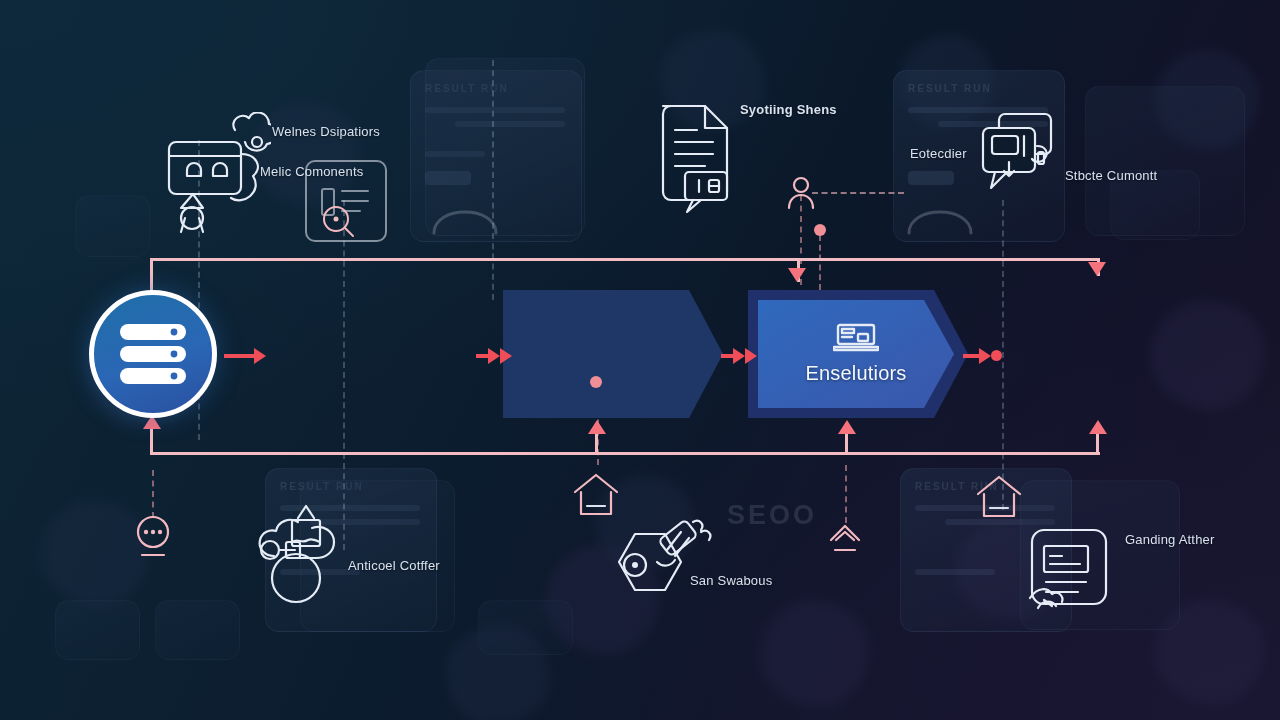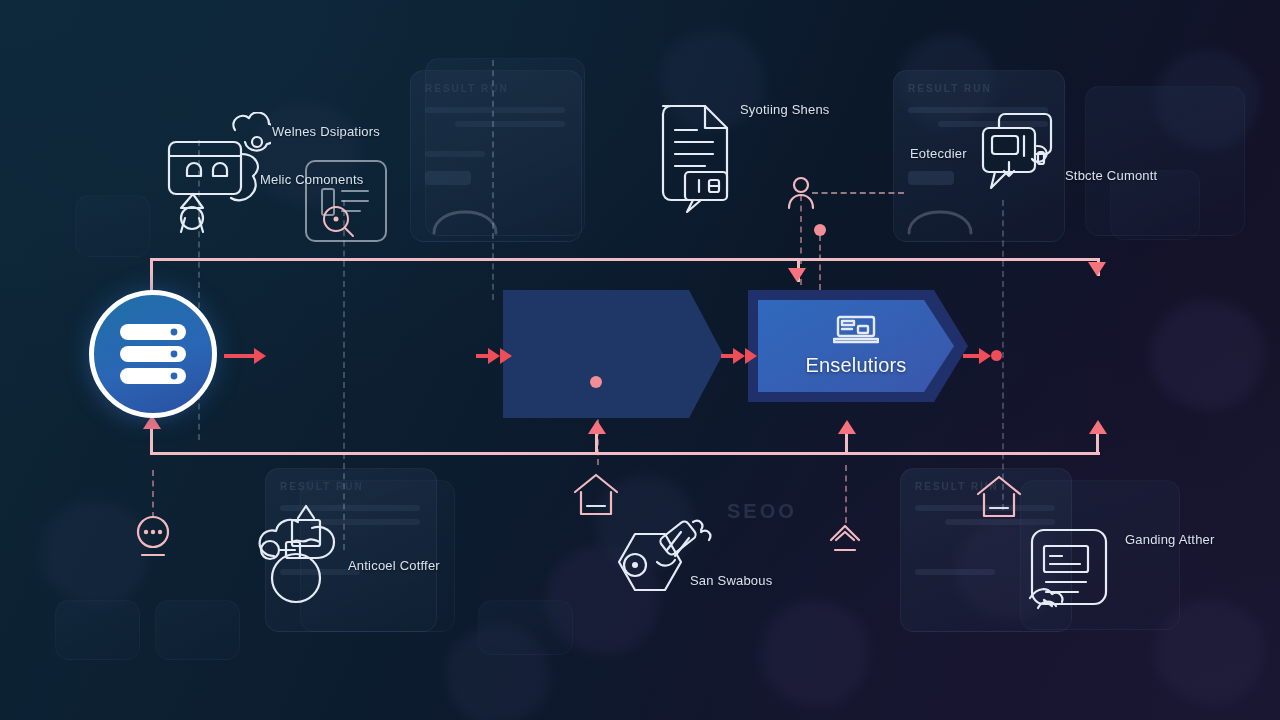--- a/index.html
+++ b/index.html
@@ -22,21 +22,21 @@
   .blob.b2 { border-radius:55% 45% 58% 42% / 44% 56% 43% 57%; }
   .blob.p  { background:#2e2a4f; }
   
   .wcard { position:absolute; border-radius:14px;
            background:linear-gradient(160deg, rgba(38,57,84,.40), rgba(30,44,68,.16));
            border:1px solid rgba(120,150,190,.10); }
   .wcard .wtitle { position:absolute; left:14px; top:12px; font-size:10px; letter-spacing:2px;
                    color:rgba(150,175,205,.16); font-weight:700; }
   .wline { position:absolute; height:6px; border-radius:3px; background:rgba(140,170,205,.10); }
   .wbtn  { position:absolute; height:14px; border-radius:4px; background:rgba(140,170,205,.13); }
-  .wm-text { position:absolute; color:rgba(160,180,210,.16); font-size:20px; letter-spacing:3px; font-weight:700;}
+  .wm-text { position:absolute; color:rgba(160,180,210,.16); font-size:27px; letter-spacing:3px; font-weight:700;}
 
   
   .vdash { position:absolute; width:0; border-left:2px dashed rgba(170,190,215,.30); }
   .vdash.pink { border-left-color:rgba(240,160,170,.55); }
 
   
   .rail { position:absolute; background:#f2bcc2; }
   .railh { height:3px; }
   .railv { width:3px; }
   .arrow-down, .arrow-up {
@@ -187,21 +187,21 @@
     </svg>
   </div>
 
 
   <div class="chev-wrap" style="left:503px;top:290px;width:220px;height:128px;">
     <div class="chev">
         <div class="outer" style="background:#1f3766;"></div>
     </div>
   </div>
 
-  <div class="chev-wrap" style="left:748px;top:290px;width:220px;height:112px;">
+  <div class="chev-wrap" style="left:748px;top:290px;width:220px;height:128px;">
     <div class="chev">
         <div class="outer" style="background:#20306a;"></div>
       <div class="inner" style="background:linear-gradient(150deg,#2f69bd,#3a57ab);">
         <svg class="ic" style="position:static;width:46px;height:30px;stroke-width:2.4;margin-bottom:8px;" viewBox="0 0 46 30">
           <rect x="5" y="2" width="36" height="19" rx="2"></rect>
           <rect x="9" y="6" width="12" height="4"></rect>
           <path d="M9 14h10"></path>
           <rect x="25" y="11" width="10" height="7" rx="1"></rect>
           <path d="M1 24h44v3H1z"></path>
         </svg>
@@ -237,21 +237,21 @@
     <path d="M24 58a7 7 0 0 1 14 0v6H24z"></path>
     <path d="M50 58a7 7 0 0 1 14 0v6H50z"></path>
     <path d="M30 82 L18 96 L40 96 Z"></path>
     <circle cx="29" cy="106" r="11"></circle>
     <path d="M18 120 L22 106 M40 120 L36 106"></path>
     <path d="M78 42c16 0 22 14 12 22c10 16-10 30-22 22"></path>
     <path d="M72 18c-6-10 6-18 14-12c4-10 20-6 20 6c10 2 10 18-2 20c-4 10-20 8-22-2"></path>
     <circle cx="94" cy="30" r="5"></circle>
   </svg>
   <div class="lbl" style="left:272px;top:124px;">Welnes Dsipatiors</div>
-  <div class="lbl" style="left:260px;top:172px;">Melic Comonents</div>
+  <div class="lbl" style="left:260px;top:164px;">Melic Comonents</div>
 
   <svg class="ic" style="left:300px;top:155px;width:92px;height:92px;opacity:.55;stroke-width:2;" viewBox="0 0 92 92">
     <rect x="6" y="6" width="80" height="80" rx="9"></rect>
     <path d="M42 36h26 M42 46h26 M42 56h18"></path>
     <rect x="22" y="34" width="12" height="26" rx="2"></rect>
   </svg>
   <svg class="ic pink" style="left:320px;top:203px;width:36px;height:36px;stroke-width:2;" viewBox="0 0 36 36">
     <circle cx="16" cy="16" r="12"></circle>
       <path d="M25 25l8 8"></path>
       <circle cx="16" cy="16" r="2.5" fill="#f3b9c0" stroke="none"></circle>
@@ -260,21 +260,21 @@
   <svg class="ic" style="left:655px;top:96px;width:92px;height:120px;" viewBox="0 0 92 120">
     <path d="M8 10h42l22 22v64a8 8 0 0 1-8 8H16a8 8 0 0 1-8-8V18a8 8 0 0 1 8-8z"></path>
     <path d="M50 10v22h22"></path>
     <path d="M20 34h22 M20 46h38 M20 58h38 M20 70h30"></path>
     <rect x="30" y="76" width="42" height="28" rx="4" fill="#0e1b2c"></rect>
     <path d="M38 104l-6 12 14-12"></path>
     <path d="M44 84v12"></path>
     <rect x="54" y="84" width="10" height="12" rx="2"></rect>
     <path d="M54 90h10"></path>
   </svg>
-  <div class="lbl" style="left:740px;top:102px;">Syotiing Shens</div>
+  <div class="lbl" style="left:740px;top:102px;font-weight:bold;">Syotiing Shens</div>
 
   <svg class="ic pink" style="left:787px;top:176px;width:28px;height:34px;" viewBox="0 0 28 34">
     <circle cx="14" cy="9" r="7"></circle>
     <path d="M2 32c0-8 5.5-13 12-13s12 5 12 13"></path>
   </svg>
   <div class="dot-pink" style="left:814px;top:224px;"></div>
 
   <div class="lbl" style="left:910px;top:146px;">Eotecdier</div>
 
   <svg class="ic" style="left:975px;top:110px;width:96px;height:96px;" viewBox="0 0 96 96">

